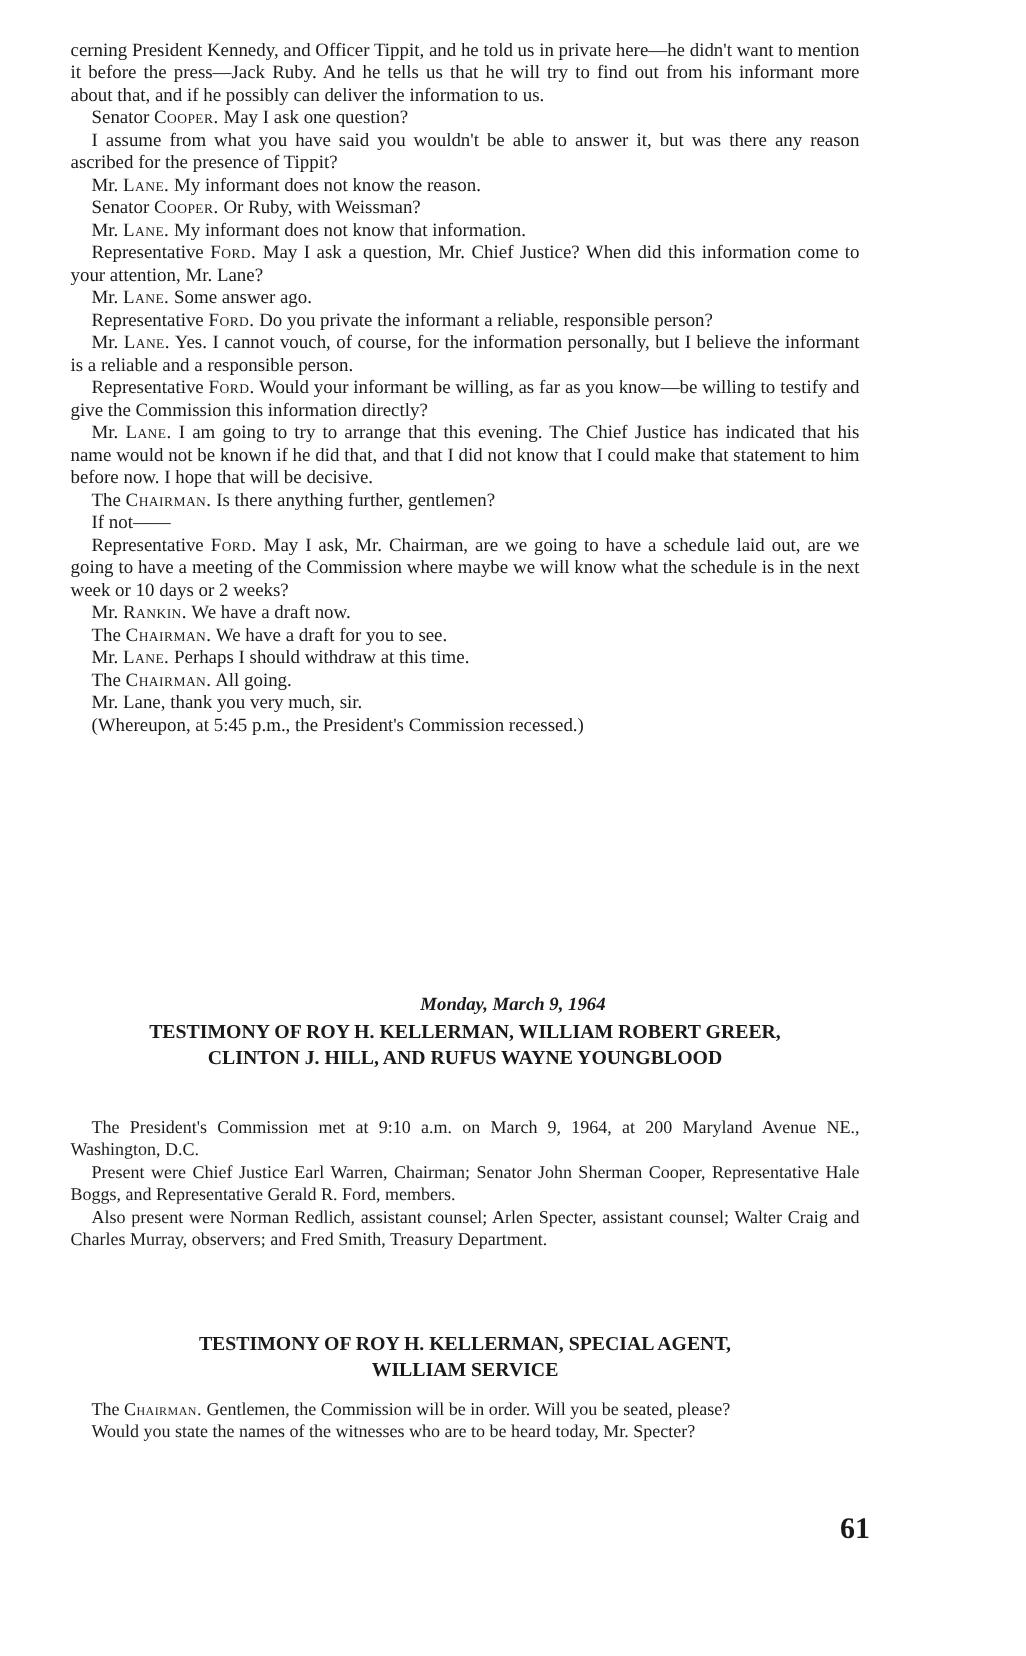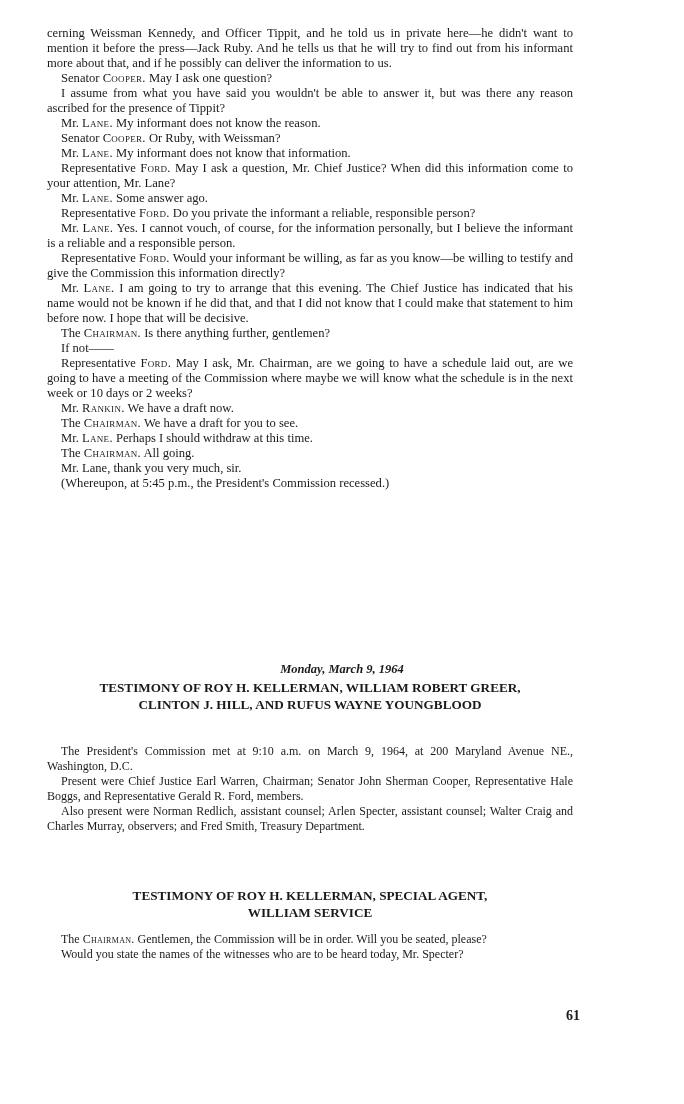--- a/index.html
+++ b/index.html
@@ -24,28 +24,28 @@
   }
   .h1 { top: 663px; margin-top: 16px; }
   .h2 { top: 887px; text-align: center; }
   .block { position: absolute; left: 47px; width: 526px;
     font-family: "Liberation Serif", "DejaVu Serif", serif;
     font-size: 12px; line-height: 15px; color: #1a1a1a; }
   .b1 { top: 744px; }
   .b2 { top: 932px; }
   .pagenum {
     position: absolute; left: 540px; top: 1008px; width: 40px; text-align: right;
-    font-family: "Liberation Serif", "DejaVu Serif", serif; font-weight: bold; font-size: 14px; color: #1a1a1a;
+    font-family: "Liberation Serif", "DejaVu Serif", serif; font-weight: bold; font-size: 20px; color: #1a1a1a;
   }
 </style>
 </head>
 <body>
 
 <div class="page" id="sec-a">
-    <p class="p"><span>cerning Weissman Kennedy, and Officer Tippit, and he told us in private here—he didn't want to mention it before the press—Jack Ruby.  And he tells us that he will try to find out from his informant more about that, and if he possibly can deliver the information to us.</span></p>
+    <p class="p"><span>cerning President Kennedy, and Officer Tippit, and he told us in private here—he didn't want to mention it before the press—Jack Ruby.  And he tells us that he will try to find out from his informant more about that, and if he possibly can deliver the information to us.</span></p>
     <p class="p ind"><span class="speaker">Senator <span class="sc">Cooper.</span></span><span> May I ask one question?</span></p>
     <p class="p ind"><span>I assume from what you have said you wouldn't be able to answer it, but was there any reason ascribed for the presence of Tippit?</span></p>
     <p class="p ind"><span class="speaker">Mr. <span class="sc">Lane.</span></span><span> My informant does not know the reason.</span></p>
     <p class="p ind"><span class="speaker">Senator <span class="sc">Cooper.</span></span><span> Or Ruby, with Weissman?</span></p>
     <p class="p ind"><span class="speaker">Mr. <span class="sc">Lane.</span></span><span> My informant does not know that information.</span></p>
     <p class="p ind"><span class="speaker">Representative <span class="sc">Ford.</span></span><span> May I ask a question, Mr. Chief Justice?  When did this information come to your attention, Mr. Lane?</span></p>
     <p class="p ind"><span class="speaker">Mr. <span class="sc">Lane.</span></span><span> Some answer ago.</span></p>
     <p class="p ind"><span class="speaker">Representative <span class="sc">Ford.</span></span><span> Do you private the informant a reliable, responsible person?</span></p>
     <p class="p ind"><span class="speaker">Mr. <span class="sc">Lane.</span></span><span> Yes.  I cannot vouch, of course, for the information personally, but I believe the informant is a reliable and a responsible person.</span></p>
     <p class="p ind"><span class="speaker">Representative <span class="sc">Ford.</span></span><span> Would your informant be willing, as far as you know—be willing to testify and give the Commission this information directly?</span></p>

